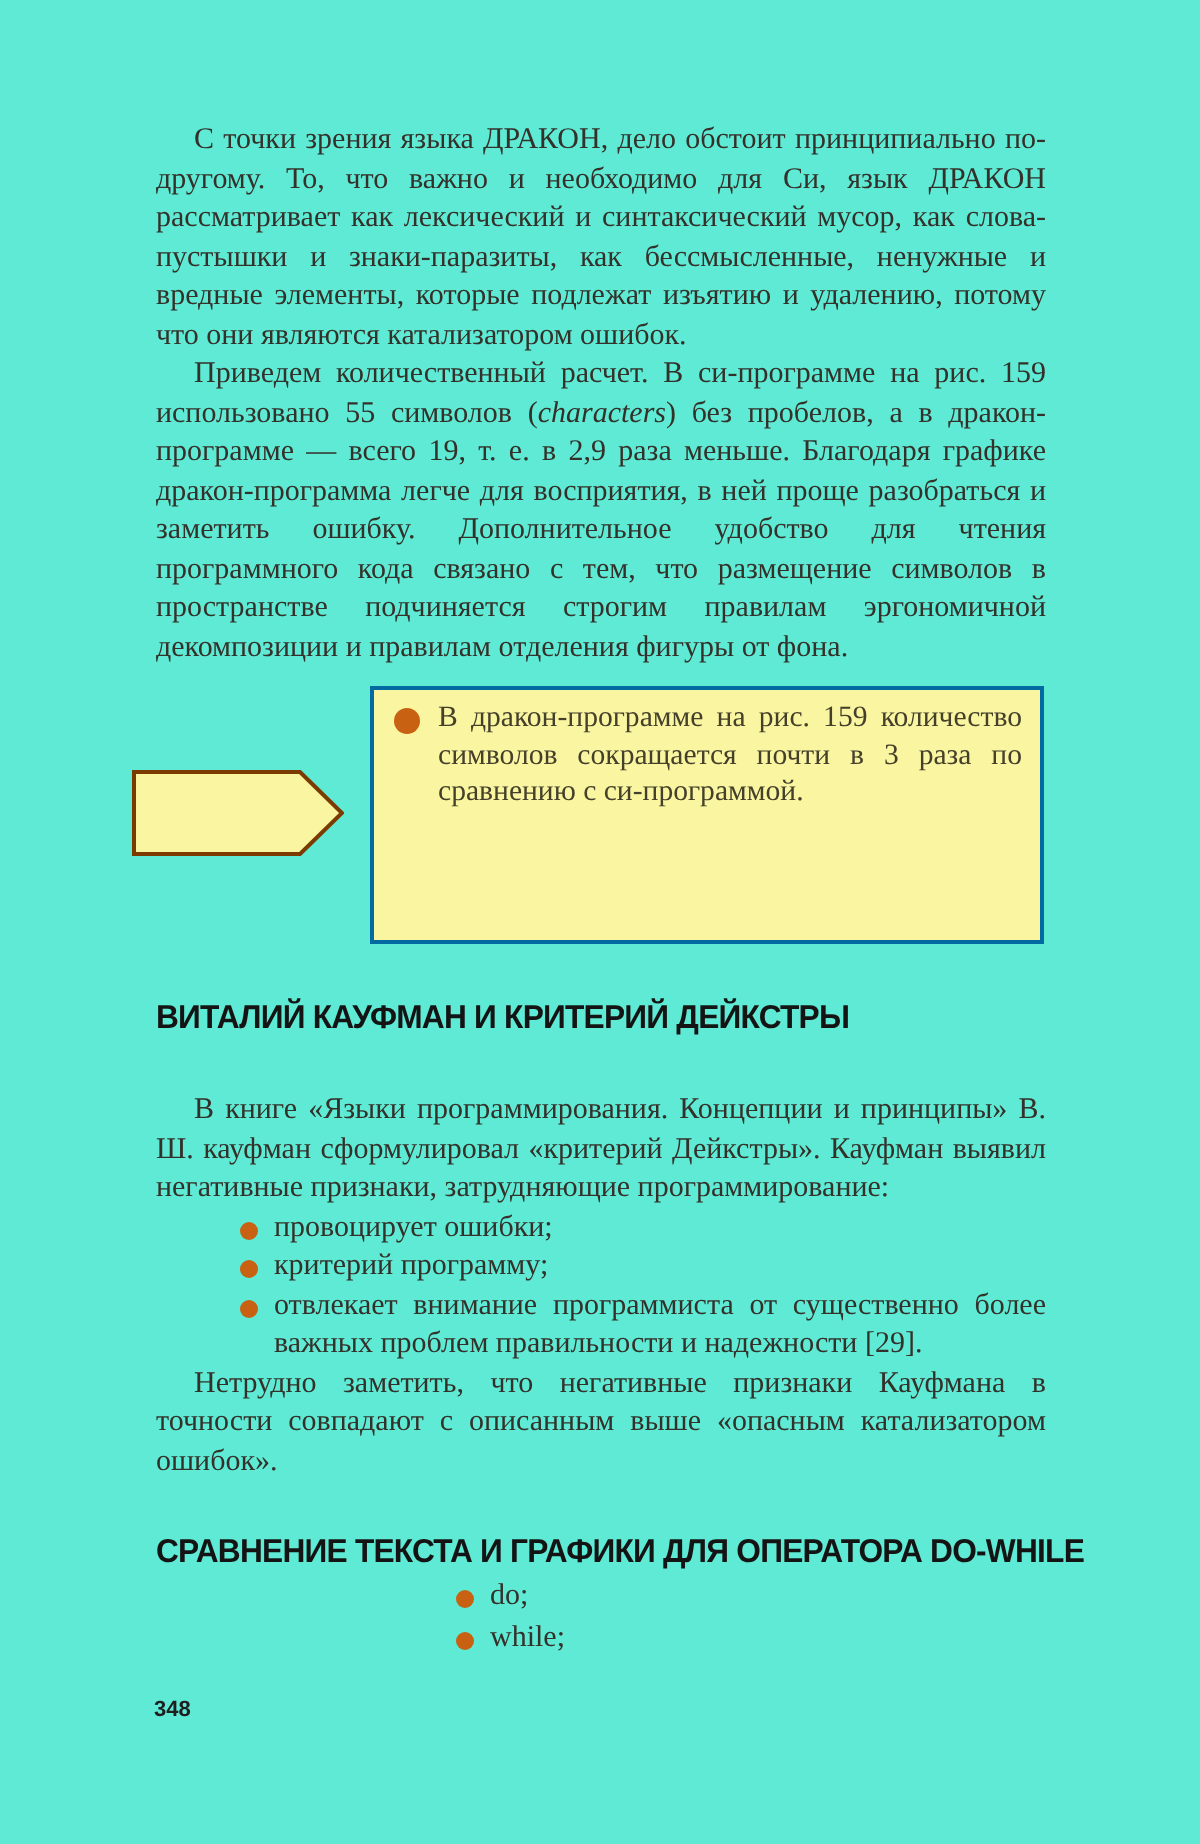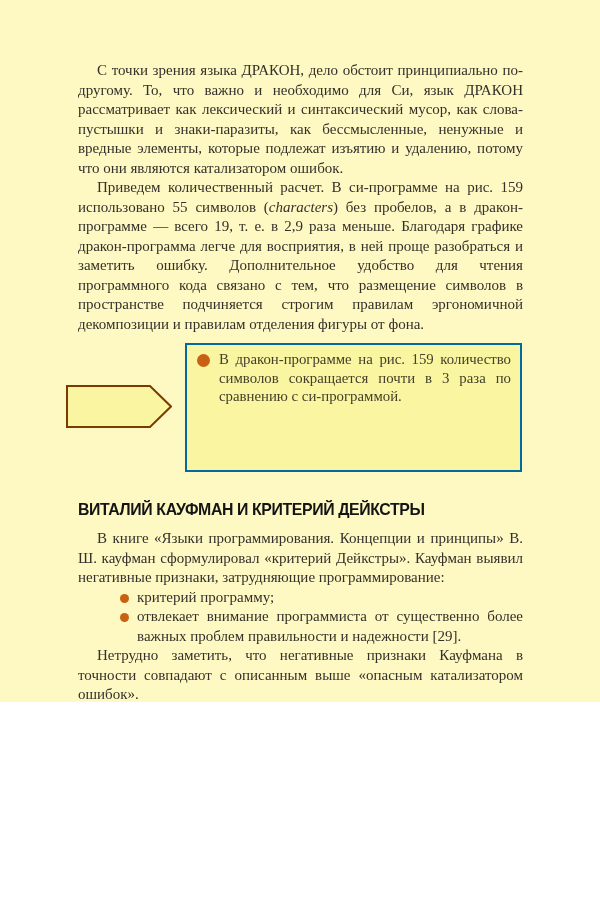--- a/index.html
+++ b/index.html
@@ -3,22 +3,22 @@
 <meta charset="utf-8">
 <style>
   html, body {
     margin: 0;
     padding: 0;
     background: #ffffff;
   }
   .book-page {
     position: relative;
     width: 600px;
-    height: 702px;
-    background: #fef9c3;
+    height: 922px;
+    background: #5eead4;
     overflow: hidden;
     font-family: "Liberation Serif", serif;
   }
   .content {
     position: absolute;
     left: 78px;
     top: 61px;
     width: 445px;
   }
   .body-par {
@@ -89,21 +89,21 @@
     font-family: "Liberation Sans", sans-serif;
     font-weight: 700;
     font-size: 16.5px;
     line-height: 18px;
     letter-spacing: -0.4px;
     color: #141414;
     transform: scaleX(0.96);
     transform-origin: 0 50%;
     white-space: nowrap;
   }
-  .after-heading { margin-top: 11px; }
+  .after-heading { margin-top: 28px; }
 
   
   .bullet-list {
     list-style: none;
     margin: 0;
     padding: 0 0 0 42px;
   }
   .bullet-list li {
     display: flex;
     align-items: flex-start;
@@ -167,36 +167,44 @@
       </div>
     </div>
 
     <h2 class="section-heading">ВИТАЛИЙ КАУФМАН И КРИТЕРИЙ ДЕЙКСТРЫ</h2>
 
     <p class="body-par after-heading"><span>В книге «Языки программирования. Концепции и принципы» В. Ш. кауфман сформулировал «критерий Дейкстры». Кауфман выявил негативные признаки, затрудняющие программирование:</span></p>
 
     <ul class="bullet-list">
       <li>
         <span class="dot-small"></span>
+        <span class="li-text">провоцирует ошибки;</span>
+      </li>
+      <li>
+        <span class="dot-small"></span>
         <span class="li-text">критерий программу;</span>
       </li>
       <li>
         <span class="dot-small"></span>
         <span class="li-text">отвлекает внимание программиста от существенно более важных проблем правильности и надежности [29].</span>
       </li>
     </ul>
 
     <p class="body-par"><span>Нетрудно заметить, что негативные признаки Кауфмана в точности совпадают с описанным выше «опасным катализатором ошибок».</span></p>
 
     <h2 class="section-heading" style="margin-top:26px;">СРАВНЕНИЕ ТЕКСТА И ГРАФИКИ ДЛЯ ОПЕРАТОРА DO-WHILE</h2>
 
 
     <ul class="bullet-list centered">
       <li>
         <span class="dot-small"></span>
         <span class="li-text">do;</span>
+      </li>
+      <li>
+        <span class="dot-small"></span>
+        <span class="li-text">while;</span>
       </li>
     </ul>
 
   </div>
 
   <div class="page-number">348</div>
 </div>
 
 </body></html>

